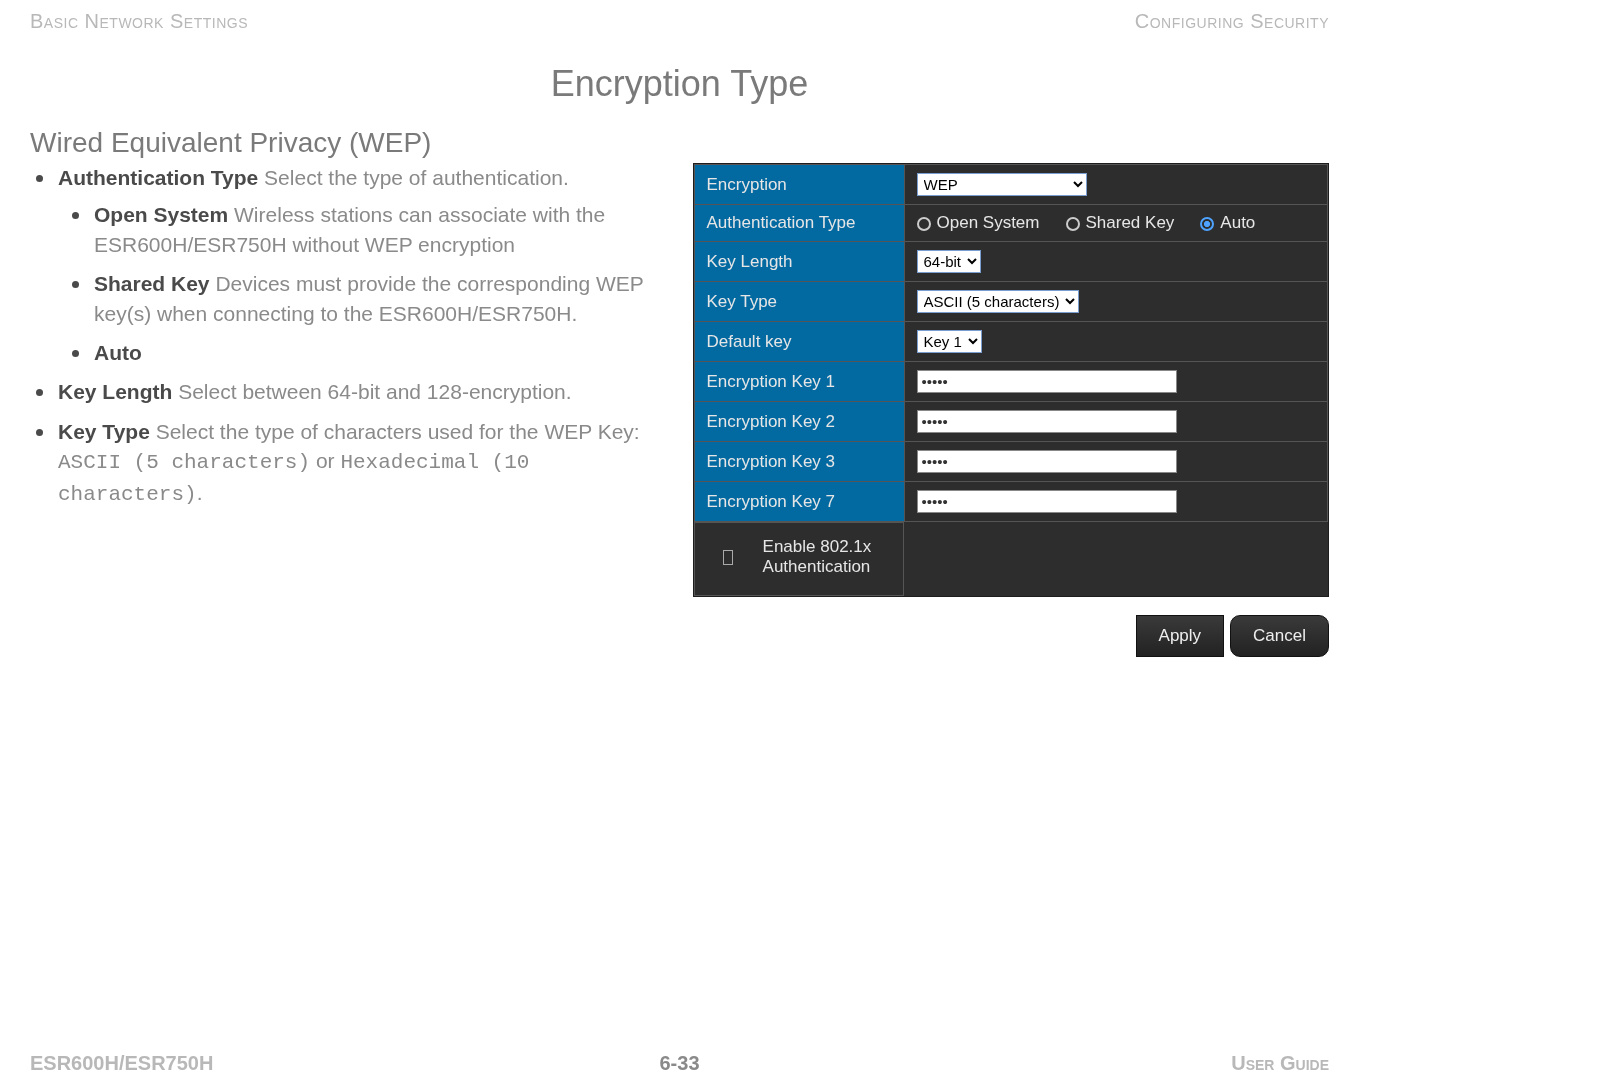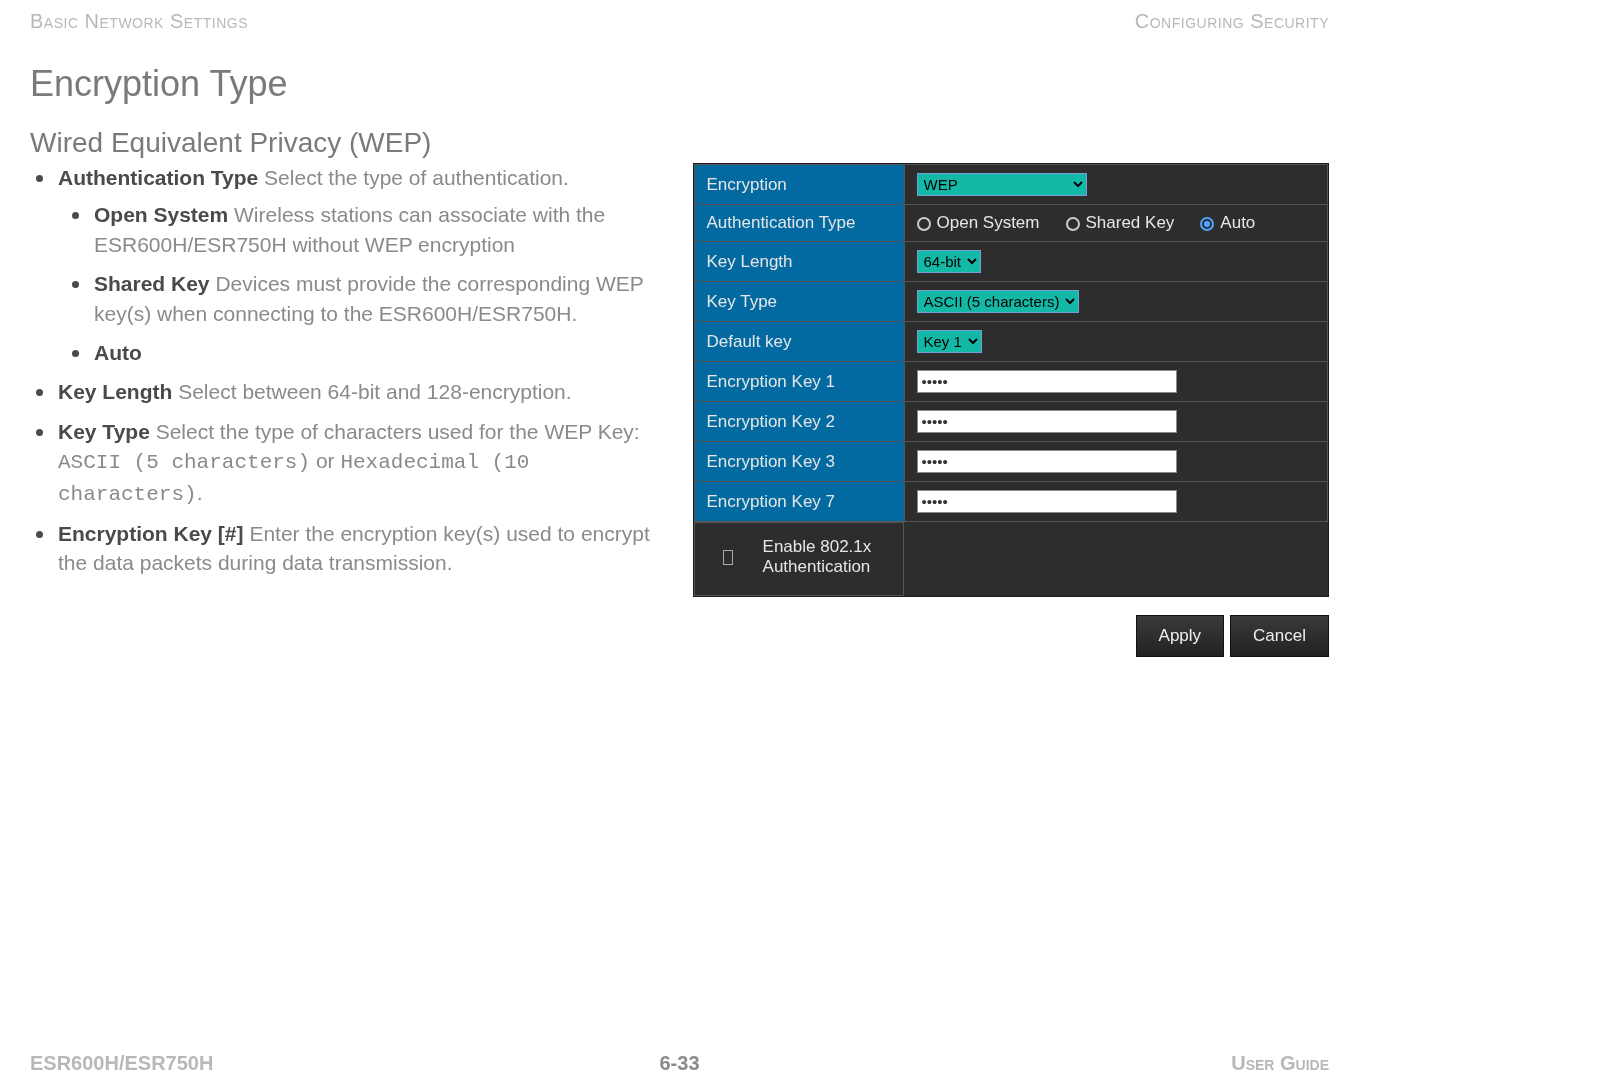--- a/index.html
+++ b/index.html
@@ -1,52 +1,52 @@
 <!DOCTYPE html>
 <html><head>
 <meta charset="utf-8">
 <style>
   * { box-sizing: border-box; margin: 0; padding: 0; }
   html, body { width: 1599px; height: 1091px; background: #fff; font-family: Arial, Helvetica, sans-serif; color: #6f6f6f; }
   .page { position: relative; width: 1359px; height: 1091px; padding: 10px 30px 20px 30px; }
 
   .hdr { display: flex; justify-content: space-between; font-variant: small-caps; letter-spacing: 0.5px; font-size: 20px; color: #b8b8b8; margin-bottom: 30px; }
 
-  h1.title { font-family: Verdana, Geneva, sans-serif; font-weight: 400; font-size: 36px; color: #7a7a7a; margin-bottom: 22px; }
+  h1.title { font-family: Verdana, Geneva, sans-serif; font-weight: 400; font-size: 36px; color: #7a7a7a; margin-bottom: 22px; text-align: center; }
   h2.subtitle { font-family: Verdana, Geneva, sans-serif; font-weight: 400; font-size: 28px; color: #7a7a7a; margin-bottom: 4px; }
 
   .cols { display: flex; gap: 26px; }
   .left { width: 640px; }
   .right { width: 640px; }
 
   ul.bullets { list-style: none; padding-left: 28px; }
   ul.bullets > li { position: relative; font-size: 21px; line-height: 1.4; color: #8a8a8a; margin-bottom: 10px; }
   ul.bullets > li::before { content: ""; position: absolute; left: -22px; top: 12px; width: 7px; height: 7px; background: #4a4a4a; border-radius: 50%; }
   ul.bullets ul.bullets { margin-top: 8px; padding-left: 36px; }
   .b { font-weight: 700; color: #4a4a4a; }
   .mono { font-family: "Courier New", monospace; color: #8a8a8a; }
 
   .apply-note { font-size: 21px; color: #8a8a8a; margin-top: 26px; padding-left: 6px; }
 
   
   .panel { background: #2d2d2d; color: #e6e6e6; font-size: 17px; border: 1px solid #1d1d1d; }
   .panel table { border-collapse: collapse; width: 100%; }
   .panel td { border: 1px solid #555; padding: 8px 12px; vertical-align: middle; }
   .panel td.lab { width: 210px; background: #0369a1; }
-  .panel select { font-size: 15px; background: #14b8a6; border: 1px solid #7a9ecf; padding: 1px 2px; }
+  .panel select { font-size: 15px; background: #ffffff; border: 1px solid #7a9ecf; padding: 1px 2px; }
   .panel input[type=text] { width: 260px; font-size: 15px; padding: 2px 4px; background: #fff; color: #333; border: 1px solid #888; }
   .panel .radio-row { display: flex; gap: 26px; align-items: center; }
   .panel input[type=radio] { appearance: none; width: 14px; height: 14px; border-radius: 50%; border: 2px solid #ccc; background: #2d2d2d; display: inline-block; vertical-align: middle; margin-right: 6px; }
   .panel input[type=radio].on { background: radial-gradient(circle, #4da3ff 0 40%, #2d2d2d 45% 100%); border-color: #4da3ff; }
   .panel .cbrow { padding: 14px 12px 18px 28px; display: flex; align-items: center; gap: 30px; }
   .panel input[type=checkbox] { width: 15px; height: 15px; appearance: none; border: 1px solid #aaa; background: #2d2d2d; }
 
   .btnbar { display: flex; justify-content: flex-end; gap: 0; margin-top: 18px; }
   .btnbar button { background: linear-gradient(#3a3a3a,#222); color: #eee; border: 1px solid #111; padding: 10px 22px; font-size: 17px; cursor: pointer; }
-  .btnbar button + button { margin-left: 6px; }
+  .btnbar button + button { margin-left: 6px; border-radius: 10px; }
 
   .ftr { position: absolute; bottom: 16px; left: 30px; right: 30px; display: flex; justify-content: space-between; font-variant: small-caps; font-size: 20px; color: #b8b8b8; font-weight: bold; }
   .ftr .center { position: absolute; left: 50%; transform: translateX(-50%); color: #8a8a8a; font-variant: normal; }
 </style>
 </head>
 <body>
 
 <div class="page">
   <div class="hdr">
     <span>Basic Network Settings</span>
@@ -62,21 +62,20 @@
         <li>
           <span class="b">Authentication Type</span><span>  Select the type of authentication.</span>
           <ul class="bullets">
             <li><span class="b">Open System</span><span>  Wireless stations can associate with the ESR600H/ESR750H without WEP encryption</span></li>
             <li><span class="b">Shared Key</span><span>  Devices must provide the corresponding WEP key(s) when connecting to the ESR600H/ESR750H.</span></li>
             <li><span class="b">Auto</span></li>
           </ul>
         </li>
         <li><span class="b">Key Length</span><span>  Select between 64-bit and 128-encryption.</span></li>
         <li><span class="b">Key Type</span><span>  Select the type of characters used for the WEP Key: </span><span class="mono">ASCII (5 characters)</span><span> or </span><span class="mono">Hexadecimal (10 characters)</span><span>.</span></li>
-        <li><span class="b">Encryption Key [#]</span><span>  Enter the encryption key(s) used to encrypt the data packets during data transmission.</span></li>
       </ul>
     </div>
 
     <div class="right">
       <div class="panel">
         <table>
           <tbody>
               <tr>
             <td class="lab">Encryption</td>
             <td>

